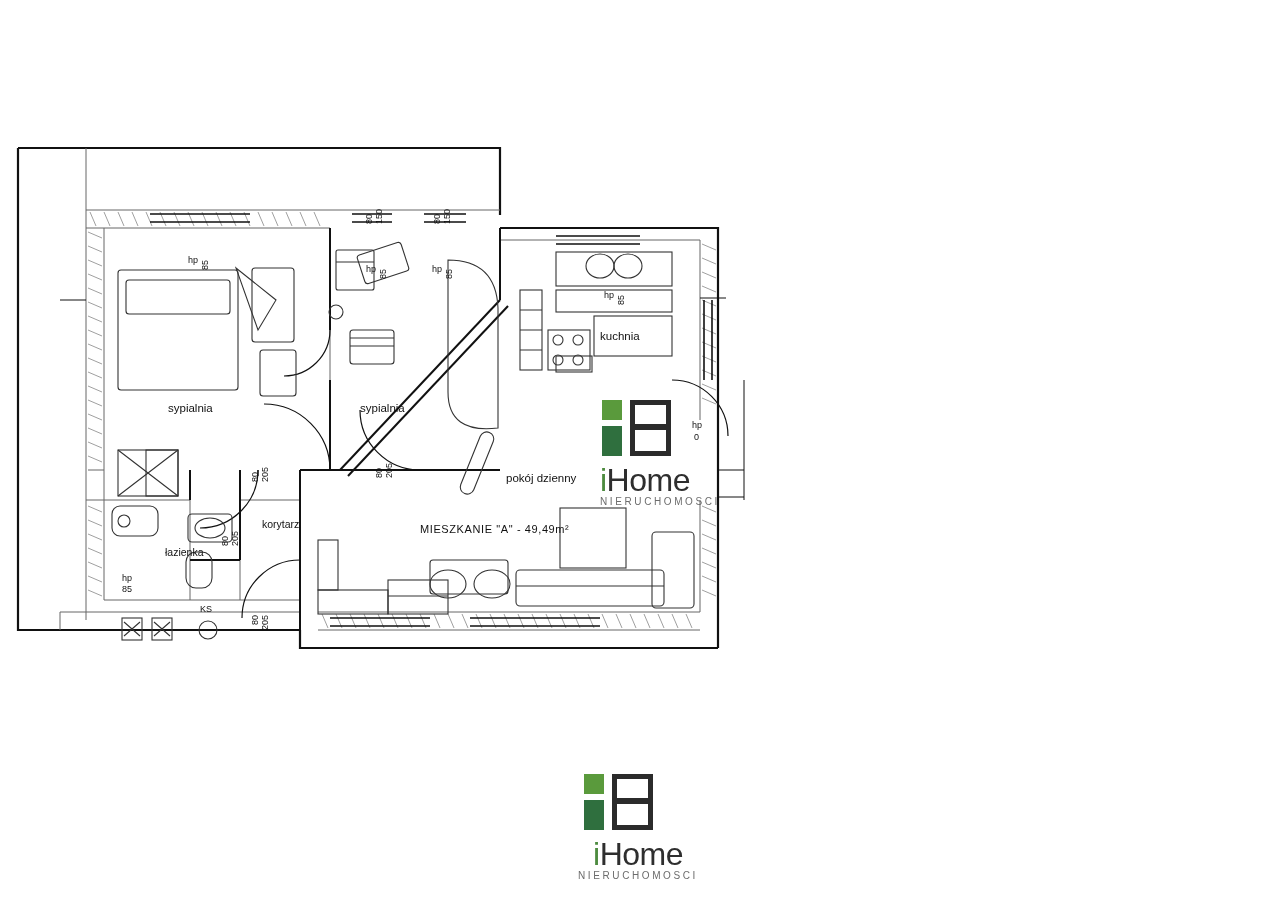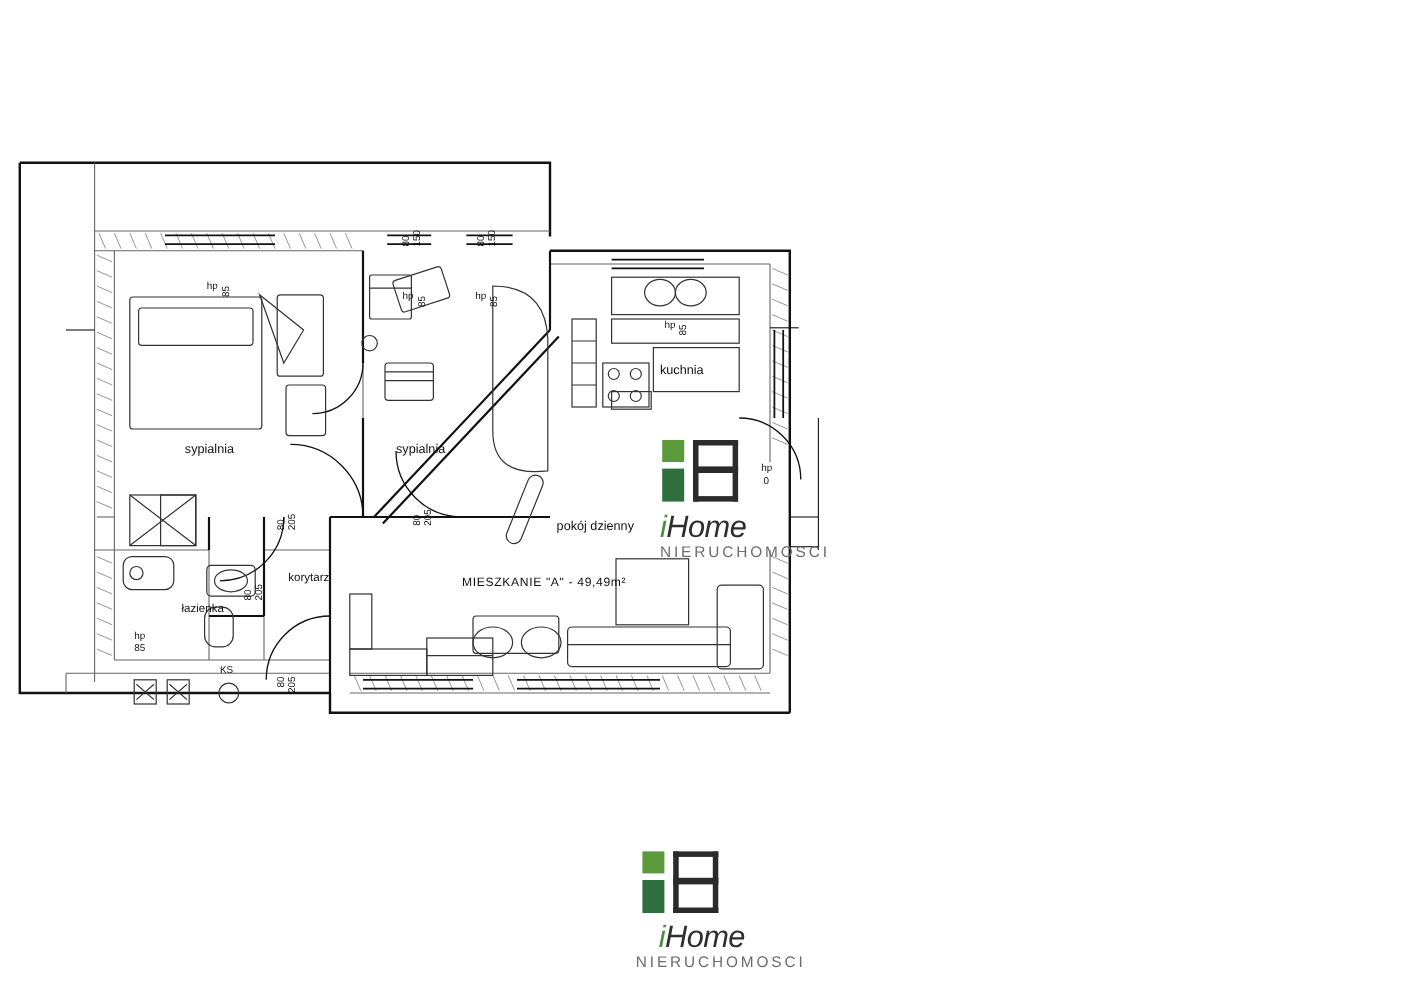--- a/index.html
+++ b/index.html
@@ -28,32 +28,31 @@
     position: absolute;
     left: 760px;
     top: 0;
     width: 520px;
     height: 904px;
   }
 
   
   .ihome-logo { position: absolute; }
   .ihome-logo .word {
-    font-size: 28px;
+    font-size: 32px;
     letter-spacing: -.5px;
     color: #2e2e2e;
     line-height: 1;
-    font-style: italic;
   }
   .ihome-logo .word .i { color: #4d8b3f; }
   .ihome-logo .sub {
-    font-size: 14px;
+    font-size: 10px;
     letter-spacing: 2.6px;
     color: #6c6c6c;
-    text-align: right;
+    text-align: center;
   }
 
   #logo-overlay {
     left: 600px;
     top: 396px;
     width: 120px;
   }
   #logo-bottom {
     left: 578px;
     top: 770px;

